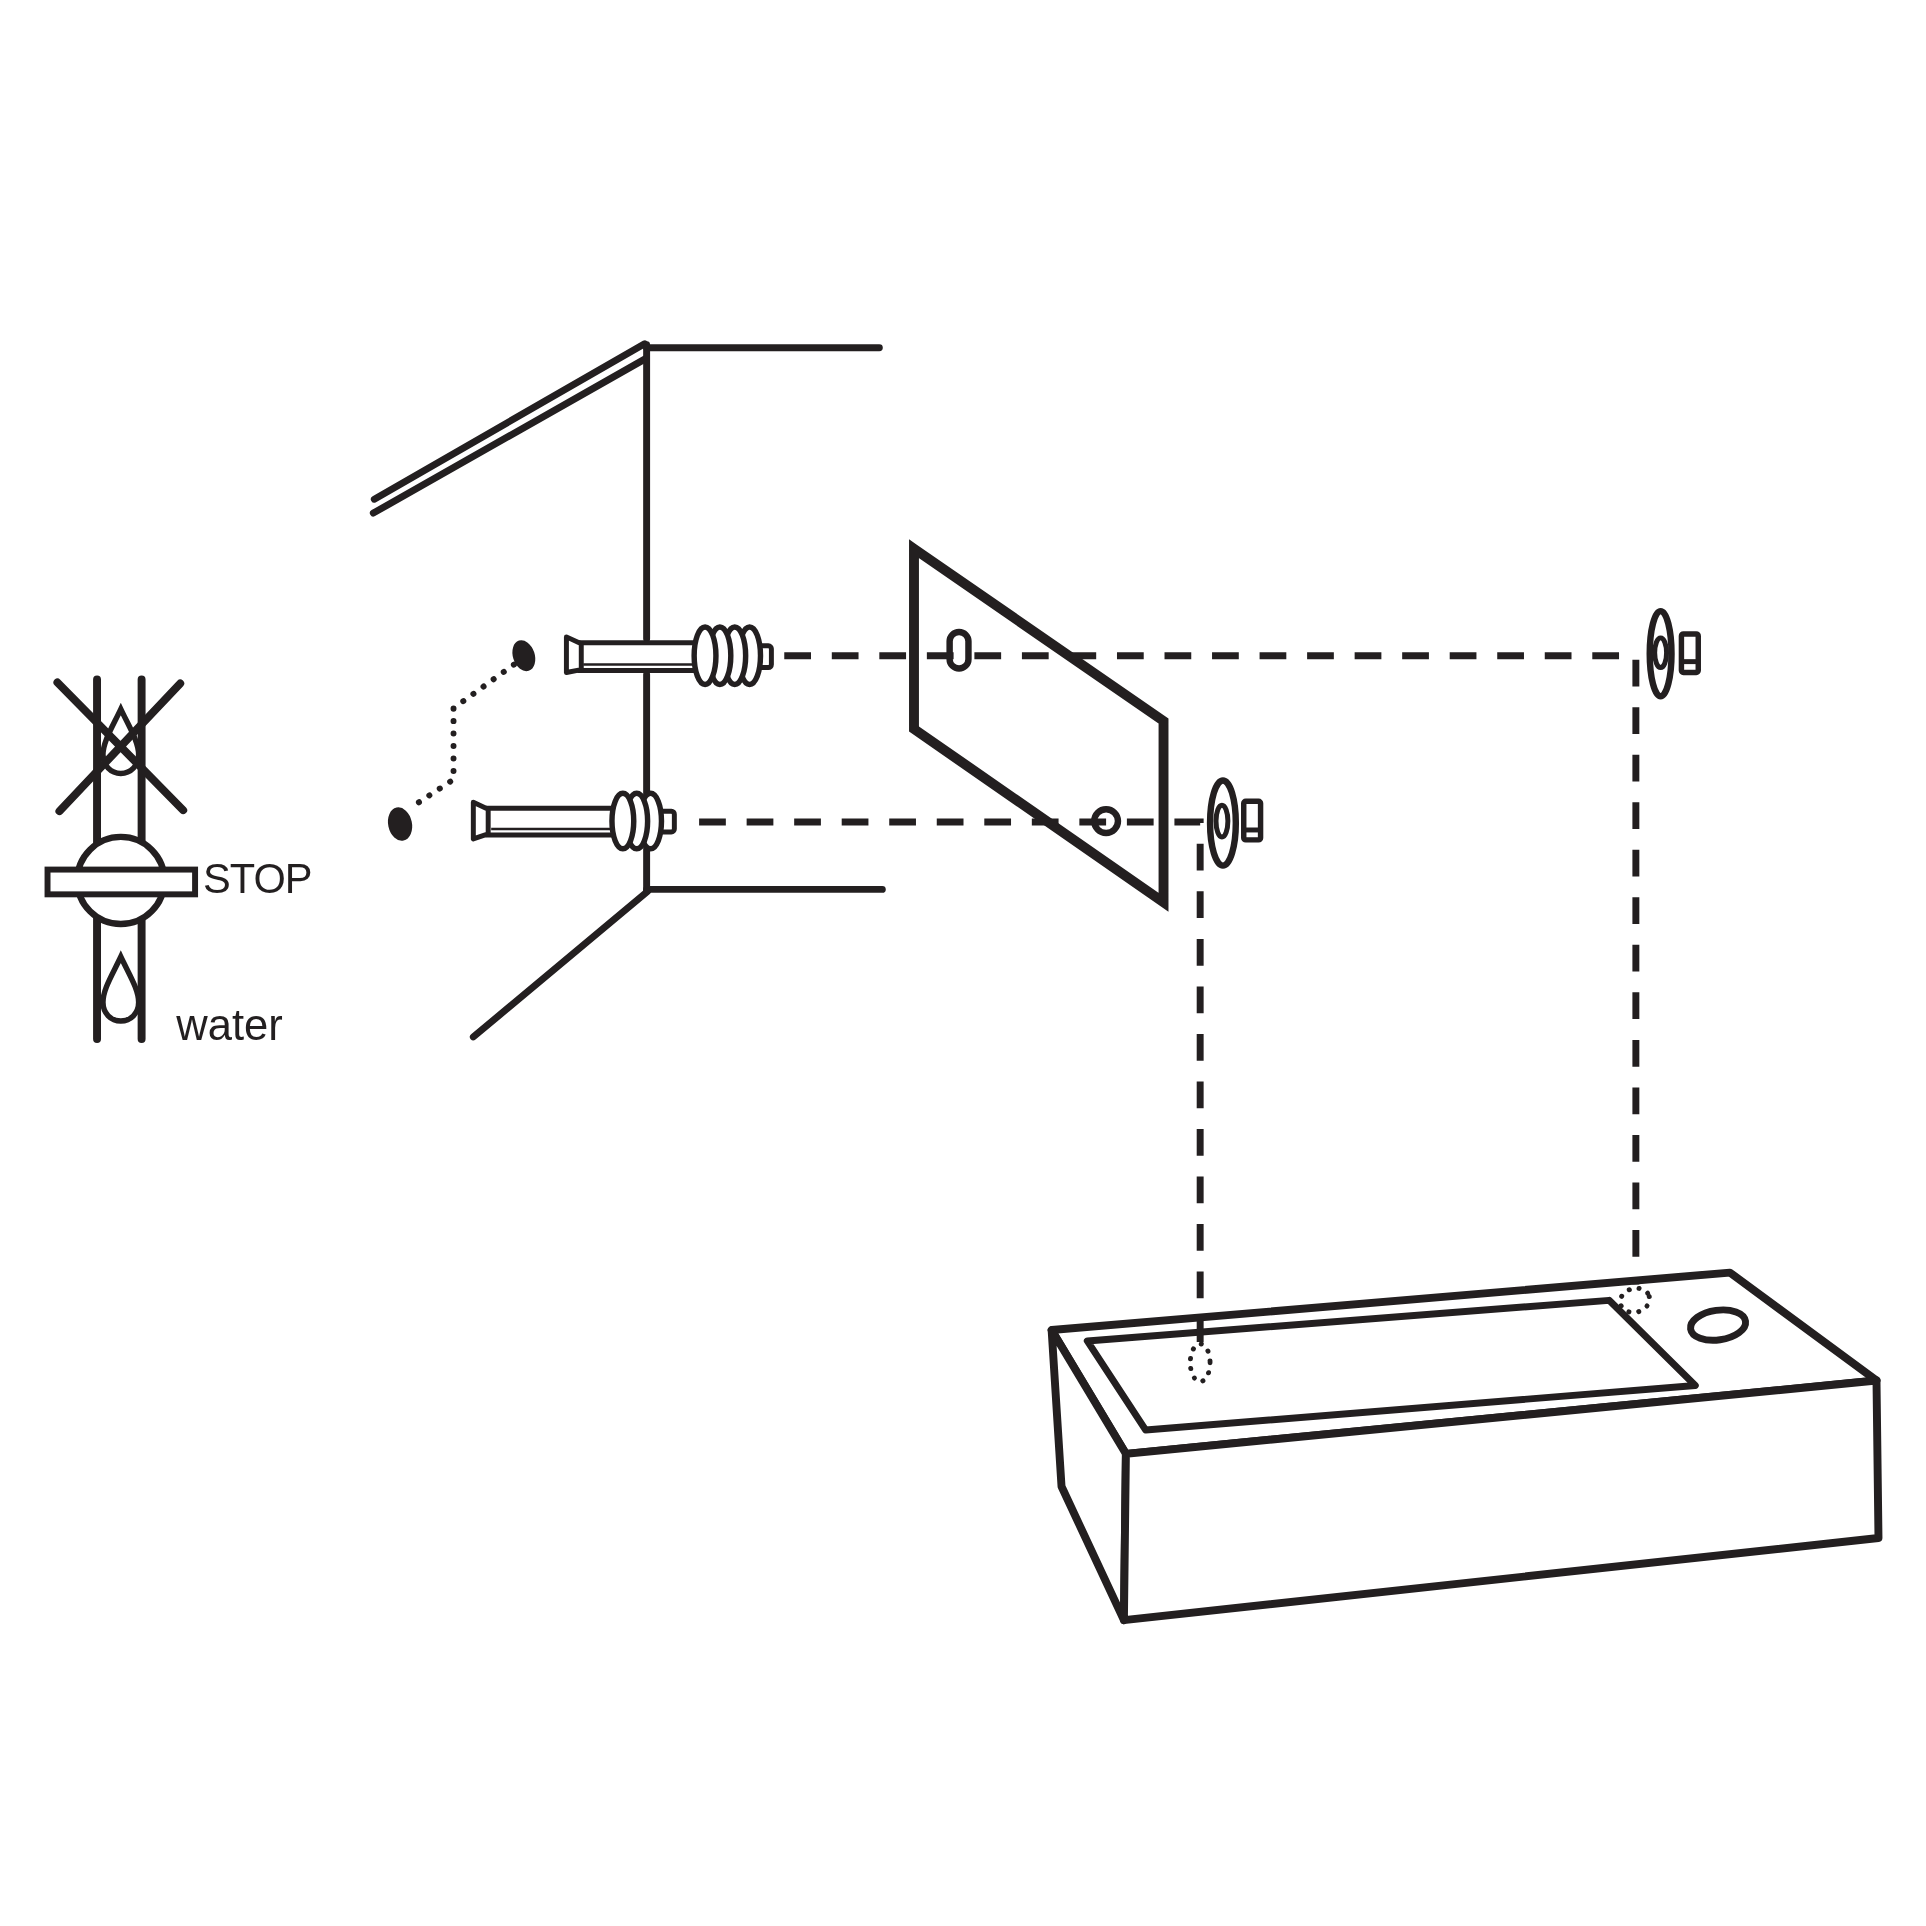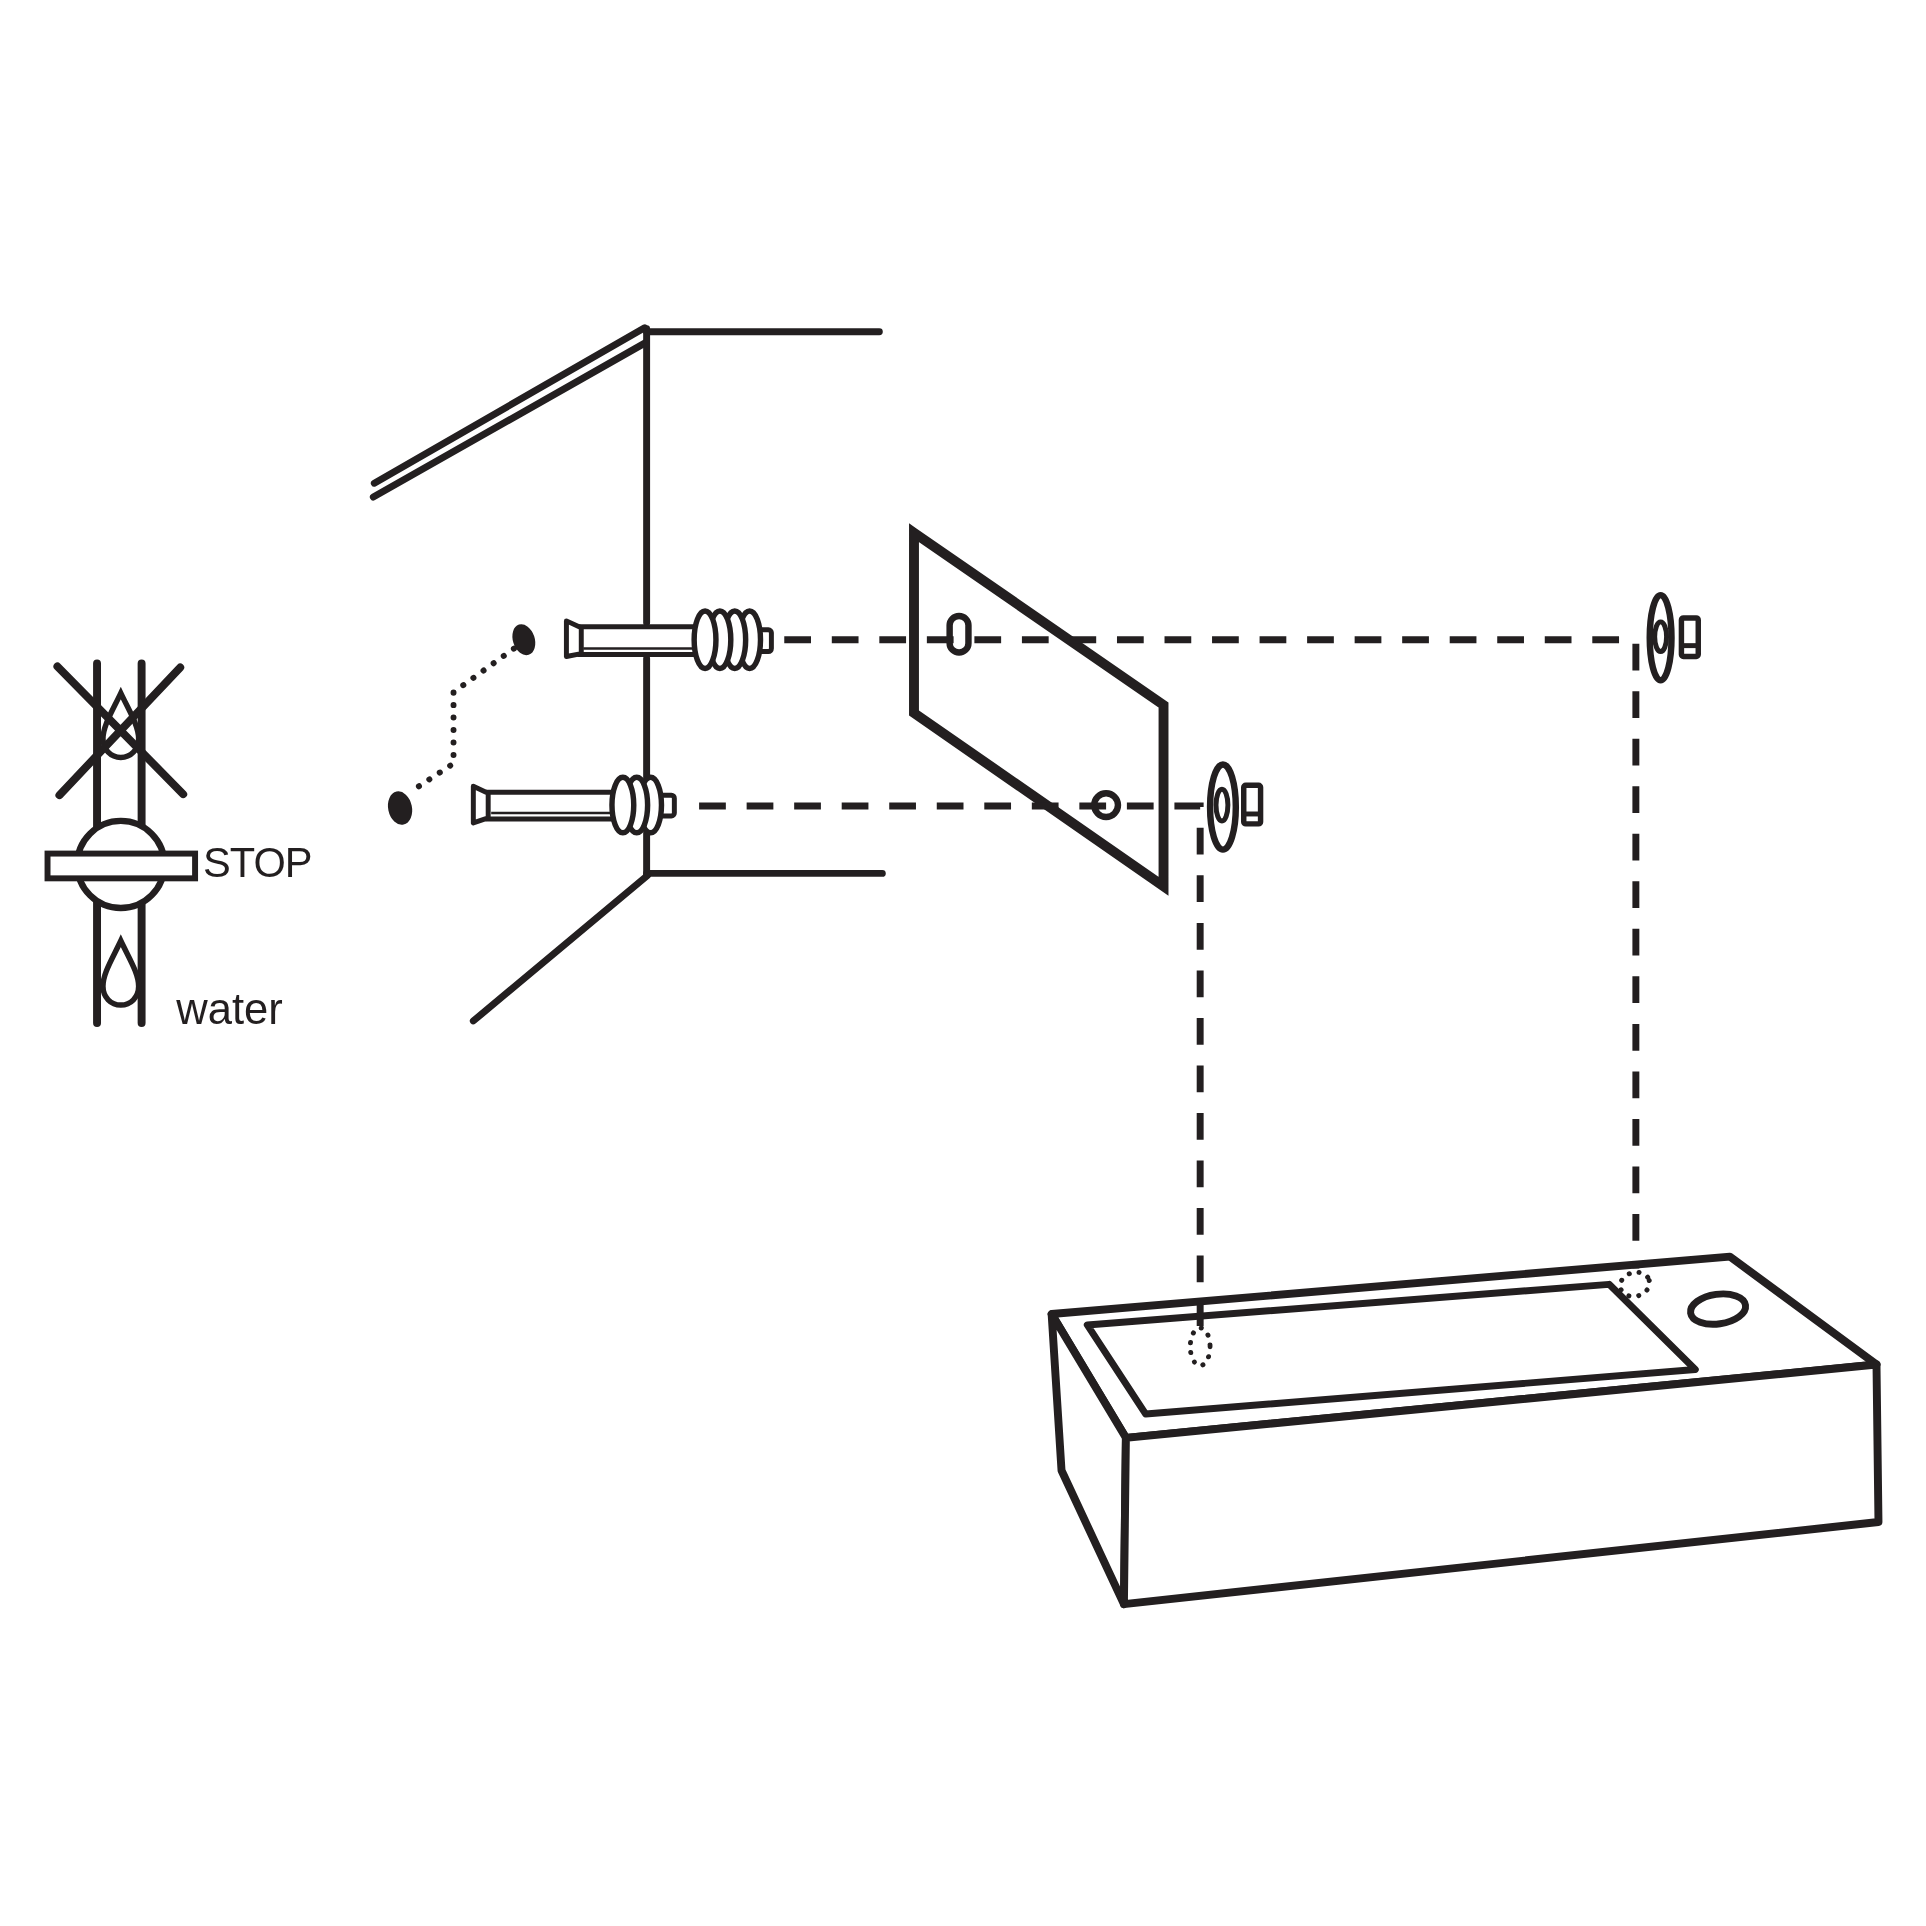--- a/index.html
+++ b/index.html
@@ -1,16 +1,16 @@
 <!DOCTYPE html>
 <html style="--line: #231f20; --bg: #ffffff;"><head>
 <meta charset="utf-8">
 <style>
   html,body{margin:0;padding:0;background:var(--bg,#ffffff);}
-  .stage{position:relative;width:1927px;height:1744px;background:var(--bg,#ffffff);overflow:hidden;}
+  .stage{position:relative;width:1927px;height:1744px;background:var(--bg,#ffffff);overflow:hidden;margin-top:16px;}
   svg{display:block;width:1927px;height:1927px;}
   .s{stroke:var(--line,#231f20);}
   .f{fill:var(--line,#231f20);}
   .nofill{fill:none;}
   .white{fill:#ffffff;}
   text{fill:var(--line,#231f20);font-family:"Liberation Sans","DejaVu Sans",sans-serif;}
   .lbl-stop{font-size:42px;letter-spacing:-1px;}
   .lbl-water{font-size:44px;}
 </style>
 </head>

